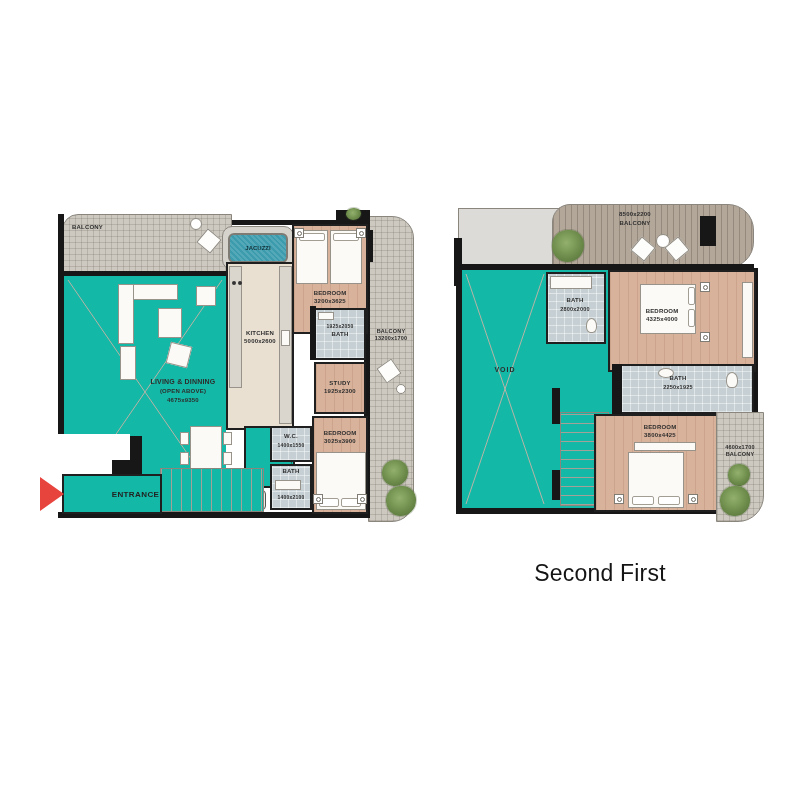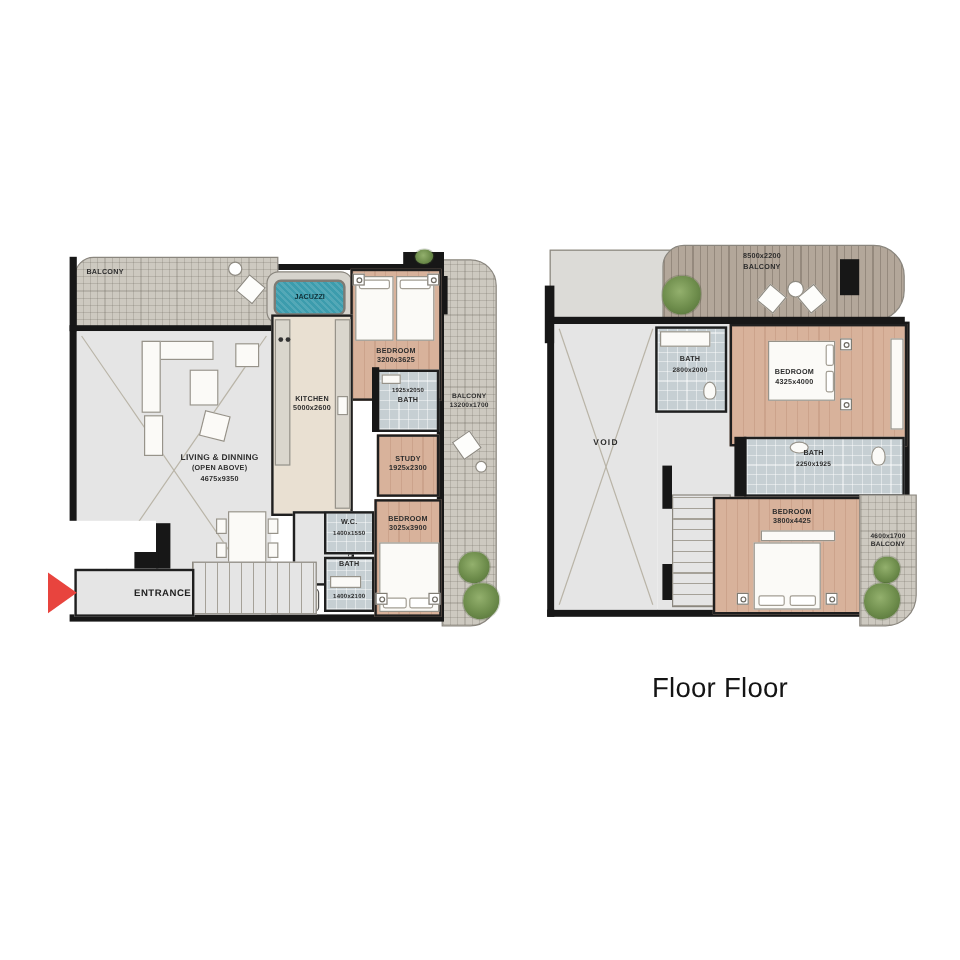--- a/index.html
+++ b/index.html
@@ -2,21 +2,21 @@
 <html><head>
 <meta charset="utf-8">
 <style>
   html,body{margin:0;padding:0;background:#fff;}
   *{box-sizing:border-box;}
   #canvas{position:relative;width:800px;height:800px;background:#ffffff;overflow:hidden;
           font-family:"Liberation Sans",sans-serif;}
   .abs{position:absolute;}
   .room{position:absolute;border:2px solid #1f1f1f;}
   .thinroom{position:absolute;border:1px solid #8a867e;}
-  .cream{background:#e5e5e5;padding-left:47px;}
+  .cream{background:#14b8a6;padding-left:47px;}
   .kitchenfloor{background:#e9e0d2;}
   .wood{background-color:#d8b29b;
         background-image:repeating-linear-gradient(90deg, rgba(150,95,70,.18) 0 1px, transparent 1px 9px);}
   .tile{background-color:#c6cfd3;
         background-image:repeating-linear-gradient(90deg, rgba(255,255,255,.45) 0 1px, transparent 1px 8px),
                          repeating-linear-gradient(0deg, rgba(255,255,255,.45) 0 1px, transparent 1px 8px);}
   .hatch{background-color:#cdc9c0;
          background-image:repeating-linear-gradient(90deg, rgba(100,95,85,.22) 0 1px, transparent 1px 6px),
                           repeating-linear-gradient(0deg, rgba(100,95,85,.22) 0 1px, transparent 1px 6px);}
   .slats{background-color:#b3a79a;
@@ -265,15 +265,15 @@
 
     <div class="thinroom hatch" style="left:286px;top:412px;width:48px;height:110px;border-radius:0 0 26px 0;"></div>
     <div class="lbl s55" style="left:284px;top:444px;width:52px;">
       <span>4600x1700</span><br>
       <span>BALCONY</span>
     </div>
     <div class="plant" style="left:298px;top:464px;width:22px;height:22px;"></div>
     <div class="plant" style="left:290px;top:486px;width:30px;height:30px;"></div>
   </div>
 
-  <div class="caption" style="left:460px;top:560px;width:280px;">Floor Floor</div>
+  <div class="caption" style="left:460px;top:560px;width:280px;">Second First</div>
 
 </div>
 
 </body></html>

